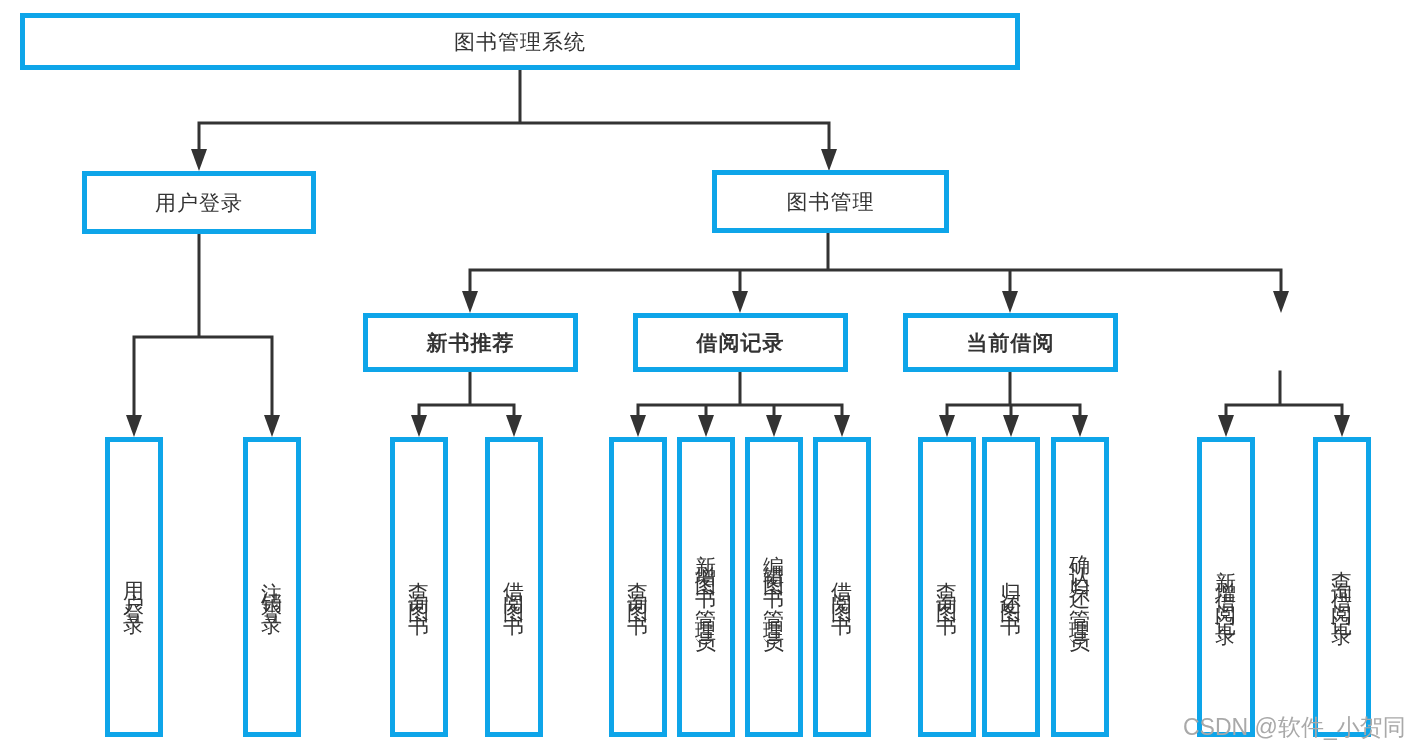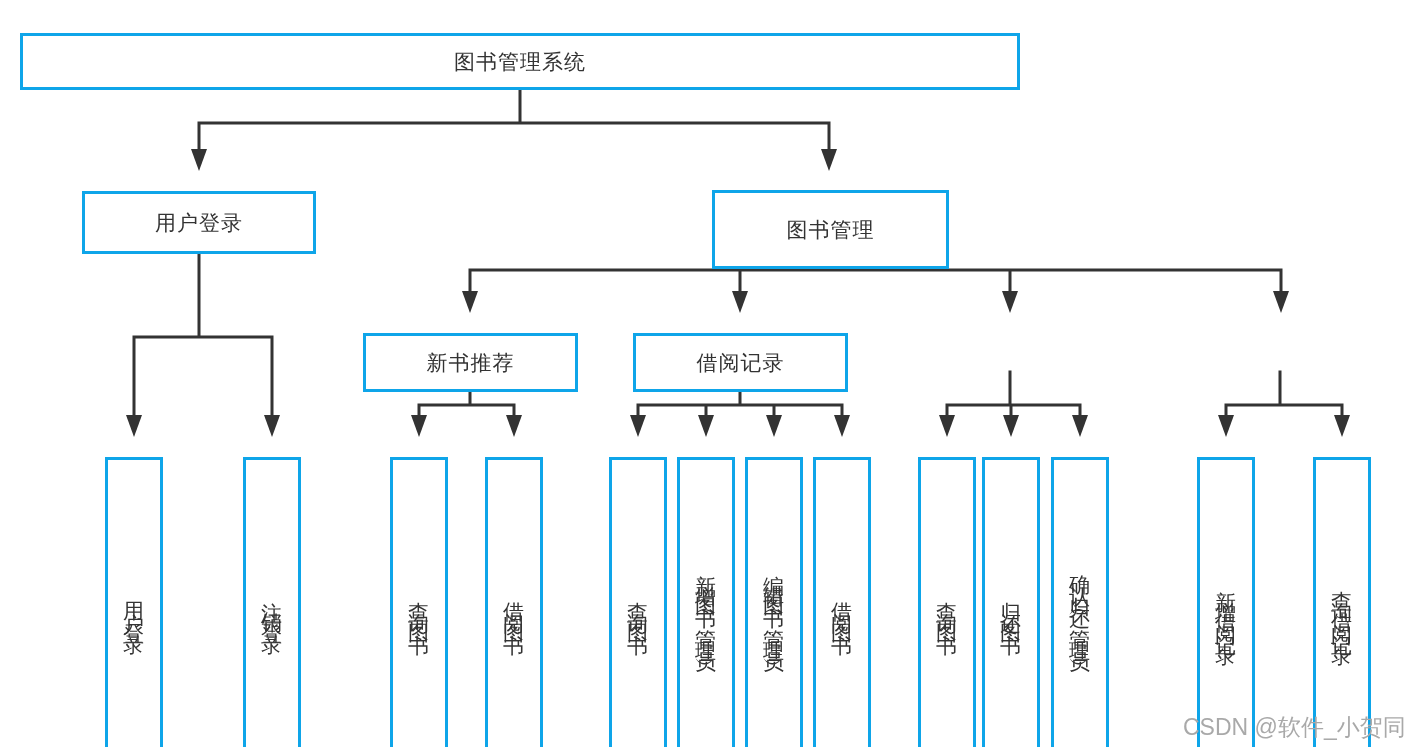--- a/index.html
+++ b/index.html
@@ -18,37 +18,36 @@
   }
   .wires {
     position: absolute;
     left: 0;
     top: 0;
     z-index: 0;
   }
   .box {
     position: absolute;
     box-sizing: border-box;
-    border: 3px solid #0ea5e9;
+    border: 5px solid #0ea5e9;
     background: #ffffff;
     display: flex;
     align-items: center;
     justify-content: center;
     z-index: 1;
-    margin-top: 20px;
   }
   .hbox {
     font-size: 21px;
     letter-spacing: 1px;
     white-space: nowrap;
   }
   .root  { left: 20px;  top: 13px;  width: 1000px; height: 57px; }
   .lvl2a { left: 82px;  top: 171px; width: 234px;  height: 63px; }
-  .lvl2b { left: 712px; top: 170px; width: 237px;  height: 79px; }
-  .lvl3  { top: 313px; width: 215px; height: 59px; }
+  .lvl2b { left: 712px; top: 170px; width: 237px;  height: 63px; }
+  .lvl3  { top: 313px; width: 215px; height: 59px; font-weight: bold; }
   .g0 { left: 363px; }
   .g1 { left: 633px; }
   .g2 { left: 903px; }
   .g3 { left: 1173px; }
   .leaf {
     top: 437px;
     width: 58px;
     height: 300px;
     writing-mode: vertical-rl;
     text-orientation: mixed;
@@ -124,20 +123,21 @@
     </g>
   </svg>
 
   <div class="box hbox root">图书管理系统</div>
 
   <div class="box hbox lvl2a">用户登录</div>
   <div class="box hbox lvl2b">图书管理</div>
 
   <div class="box hbox lvl3 g0">新书推荐</div>
   <div class="box hbox lvl3 g1">借阅记录</div>
+  <div class="box hbox lvl3 g2">当前借阅</div>
 
   <div class="box leaf l0">用户登录</div>
   <div class="box leaf l1">注销登录</div>
 
   <div class="box leaf l2">查询图书</div>
   <div class="box leaf l3">借阅图书</div>
 
   <div class="box leaf l4">查询图书</div>
   <div class="box leaf l5">新增图书（管理员）</div>
   <div class="box leaf l6">编辑图书（管理员）</div>

